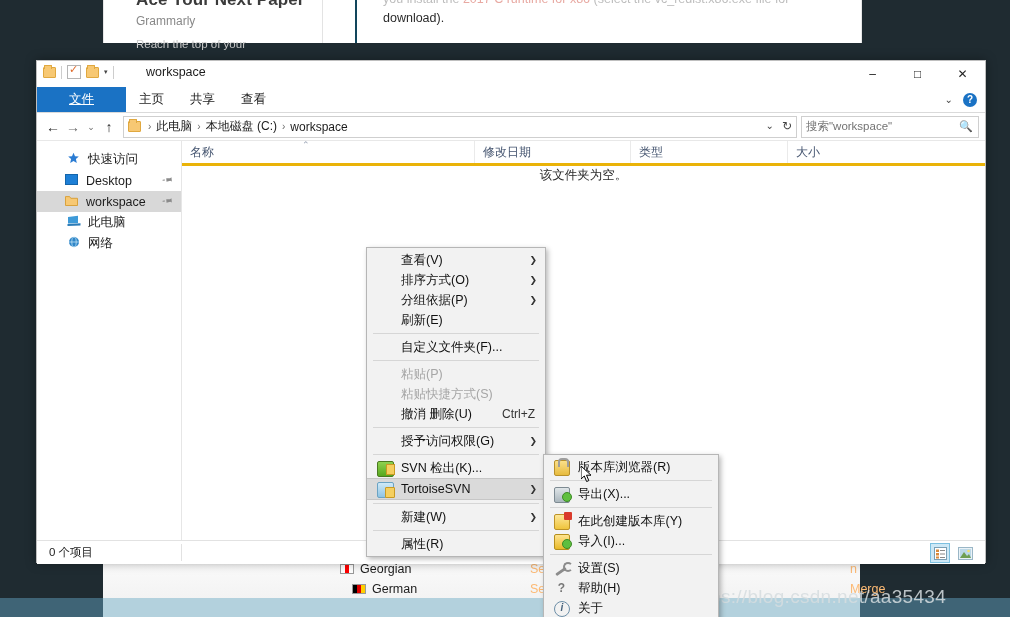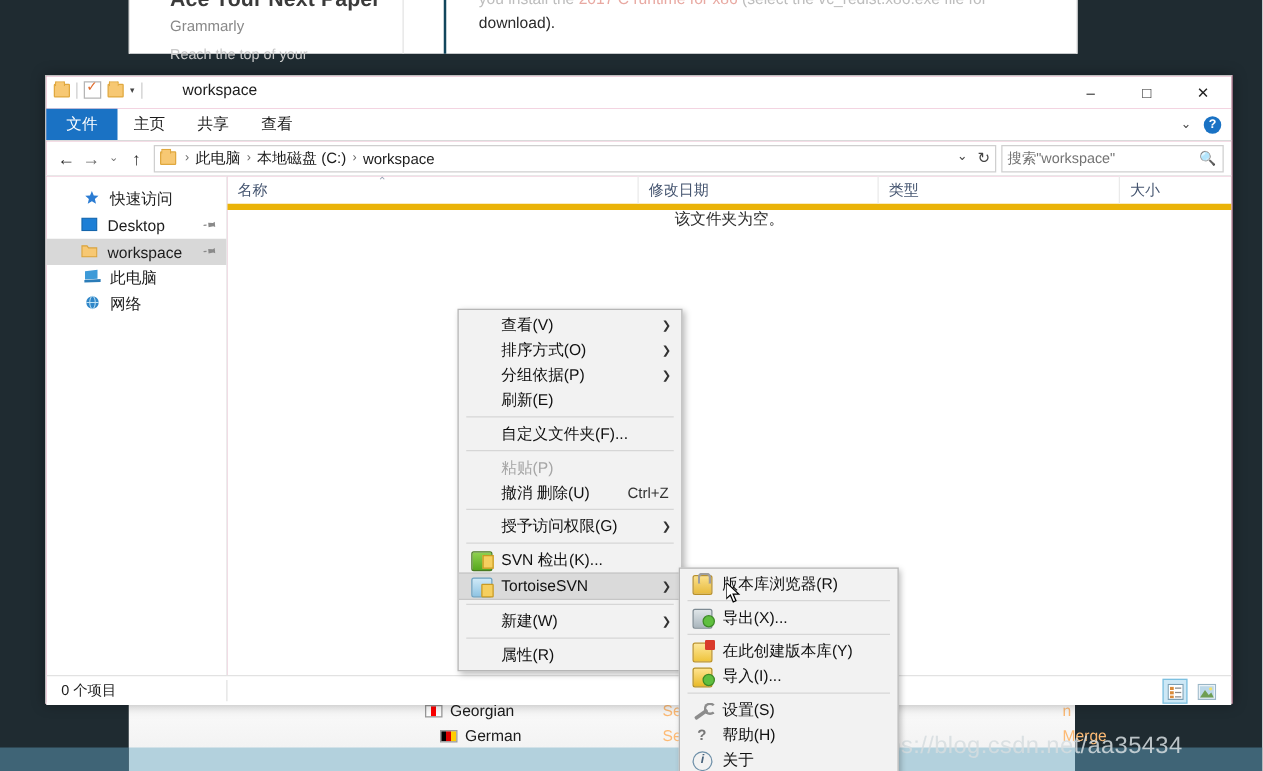--- a/index.html
+++ b/index.html
@@ -96,21 +96,21 @@
     font-size:12px; color:#222;
   }
 
   .ribbon {
     position:relative; height:25px; background:#ffffff; border-bottom:1px solid #dadada;
   }
   .tabs { display:flex; align-items:stretch; height:25px; }
   .tab {
     padding:0 13px; display:flex; align-items:center; font-size:12.5px; color:#1c1c1c;
   }
-  .tab.file { background:#1a72c4; color:#ffffff; padding:0 16px; }
+  .tab.file { background:#1a72c4; color:#ffffff; padding:0 32px;text-decoration:underline; }
   .ribbon-right { position:absolute; right:8px; top:0; height:25px; display:flex; align-items:center; gap:10px; }
   .chev { font-size:10px; color:#444; }
   .help-ico {
     width:14px; height:14px; border-radius:50%; background:#1a72c4; color:#fff;
     font-size:10px; line-height:14px; text-align:center; font-weight:bold;
   }
 
   .addrbar {
     position:relative; height:27px; background:#ffffff;
     display:flex; align-items:center; padding:0 6px; border-bottom:1px solid #e8e8e8;
@@ -138,22 +138,22 @@
     font-size:12.5px; color:#1c1c1c;
   }
   .nav-item { height:21px; display:flex; align-items:center; padding-left:30px; position:relative; }
   .nav-item.child { padding-left:28px; }
   .nav-item.sel { background:#d8d8d8; }
   .nav-ico { width:16px; display:inline-block; margin-right:5px; }
   .pin { position:absolute; right:9px; font-size:10px; color:#8a8a8a; transform:rotate(40deg); }
 
   .content { flex:1; position:relative; background:#ffffff; }
   .colhead {
-    height:22px; border-bottom:5px solid #eab308; display:flex; font-size:12px; color:#44546f;
-    align-items:center; position:relative;gap:36px;
+    height:22px; border-bottom:3px solid #eab308; display:flex; font-size:12px; color:#44546f;
+    align-items:center; position:relative;
   }
   .col { position:relative; height:22px; display:flex; align-items:center; padding-left:8px; box-sizing:border-box; }
   .col + .col { border-left:1px solid #eaeaea;margin-left:44px; }
   .sortmark { position:absolute; left:120px; top:-1px; font-size:9px; color:#9aa4b5; }
   .empty-msg { position:absolute; left:0; right:0; top:26px; text-align:center; font-size:12.5px; color:#2b2b2b; }
 
   .statusbar {
     height:23px; border-top:1px solid #e2e2e2; display:flex; align-items:center;
     font-size:11.5px; color:#1c1c1c; padding-left:12px; position:relative; background:#fff;
   }
@@ -400,20 +400,23 @@
         <span>刷新(E)</span>
       </div>
       <div class="msep"></div>
       <div class="mi">
         <span>自定义文件夹(F)...</span>
       </div>
       <div class="msep"></div>
       <div class="mi dis">
         <span>粘贴(P)</span>
       </div>
+      <div class="mi dis">
+        <span>粘贴快捷方式(S)</span>
+      </div>
       <div class="mi">
         <span>撤消 删除(U)</span>
         <span class="accel">Ctrl+Z</span>
       </div>
       <div class="msep"></div>
       <div class="mi">
         <span>授予访问权限(G)</span>
         <span class="arrow" style="font-size: 9px;">❯</span>
       </div>
       <div class="msep"></div>

